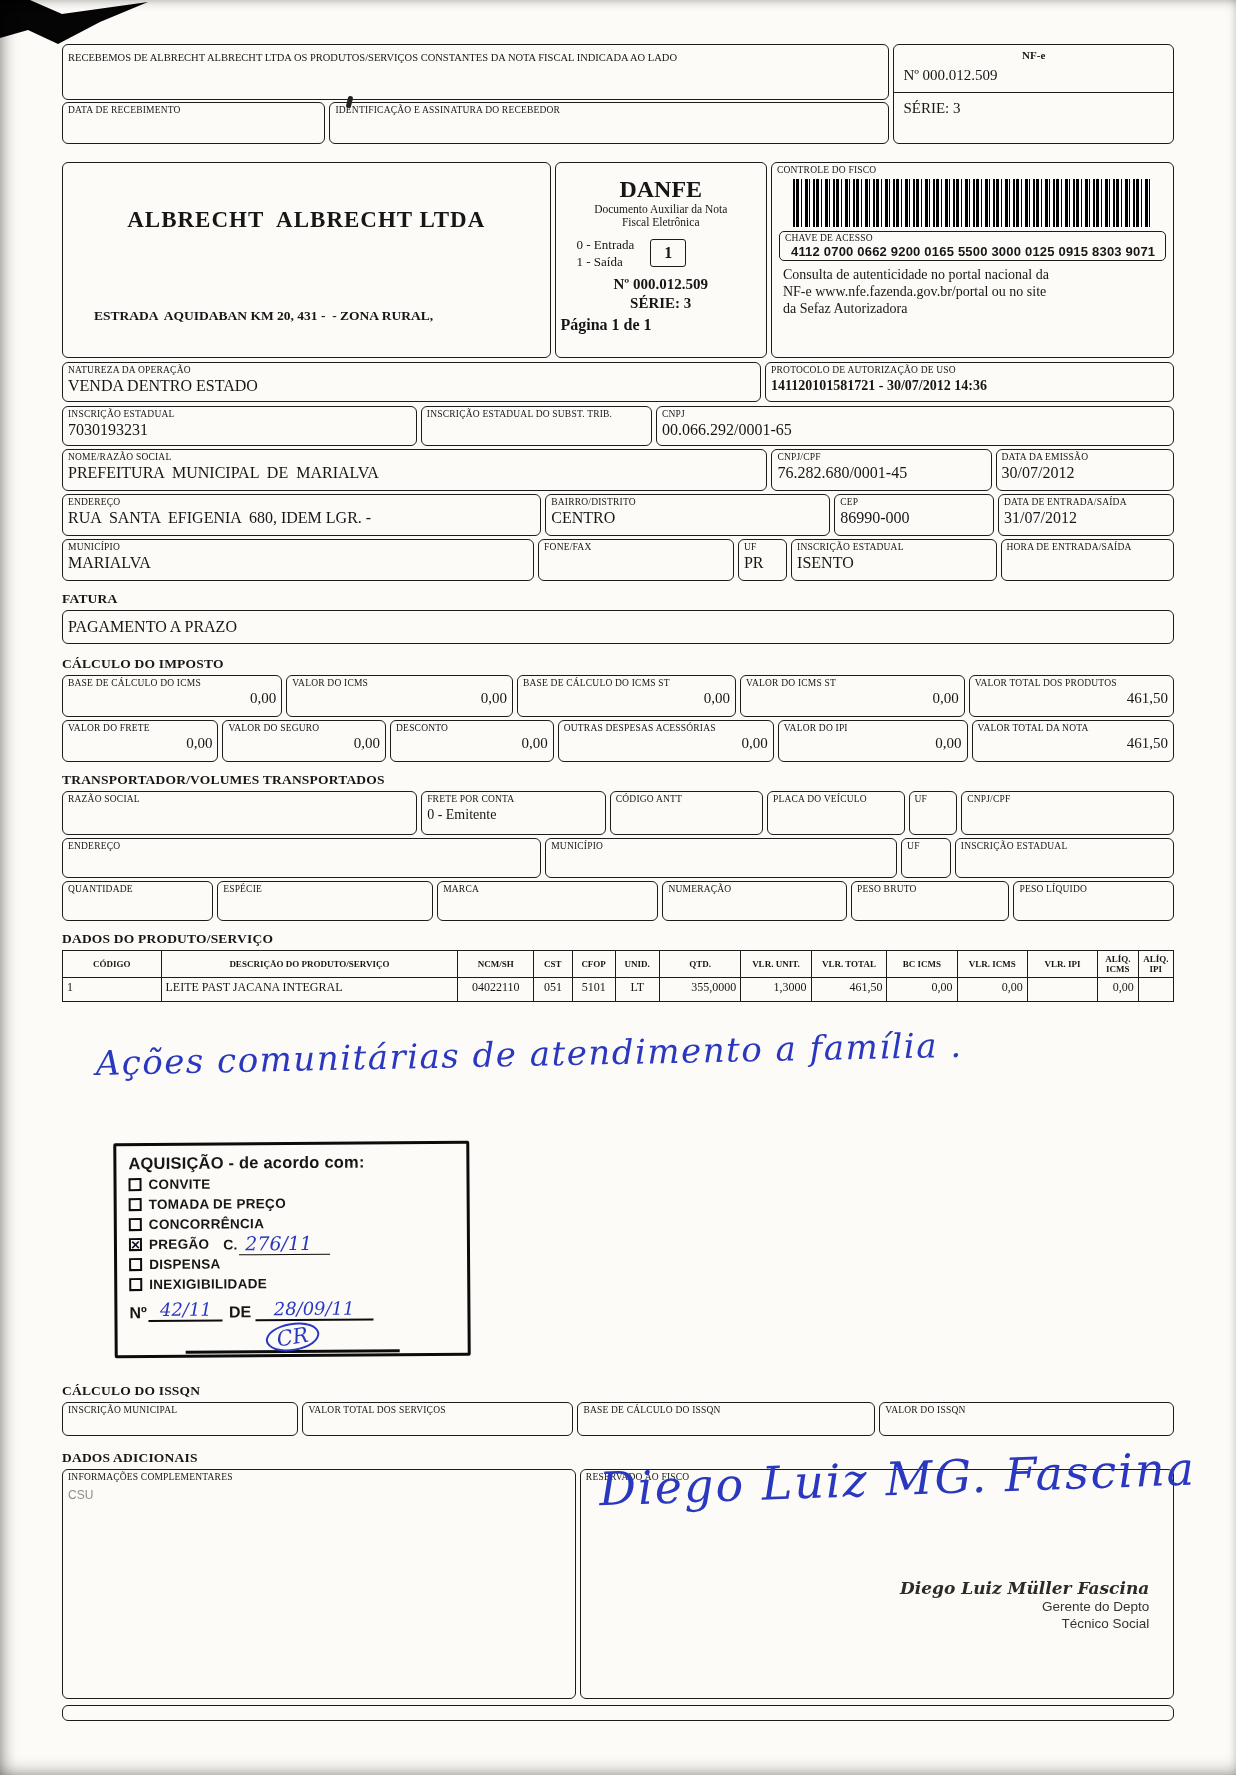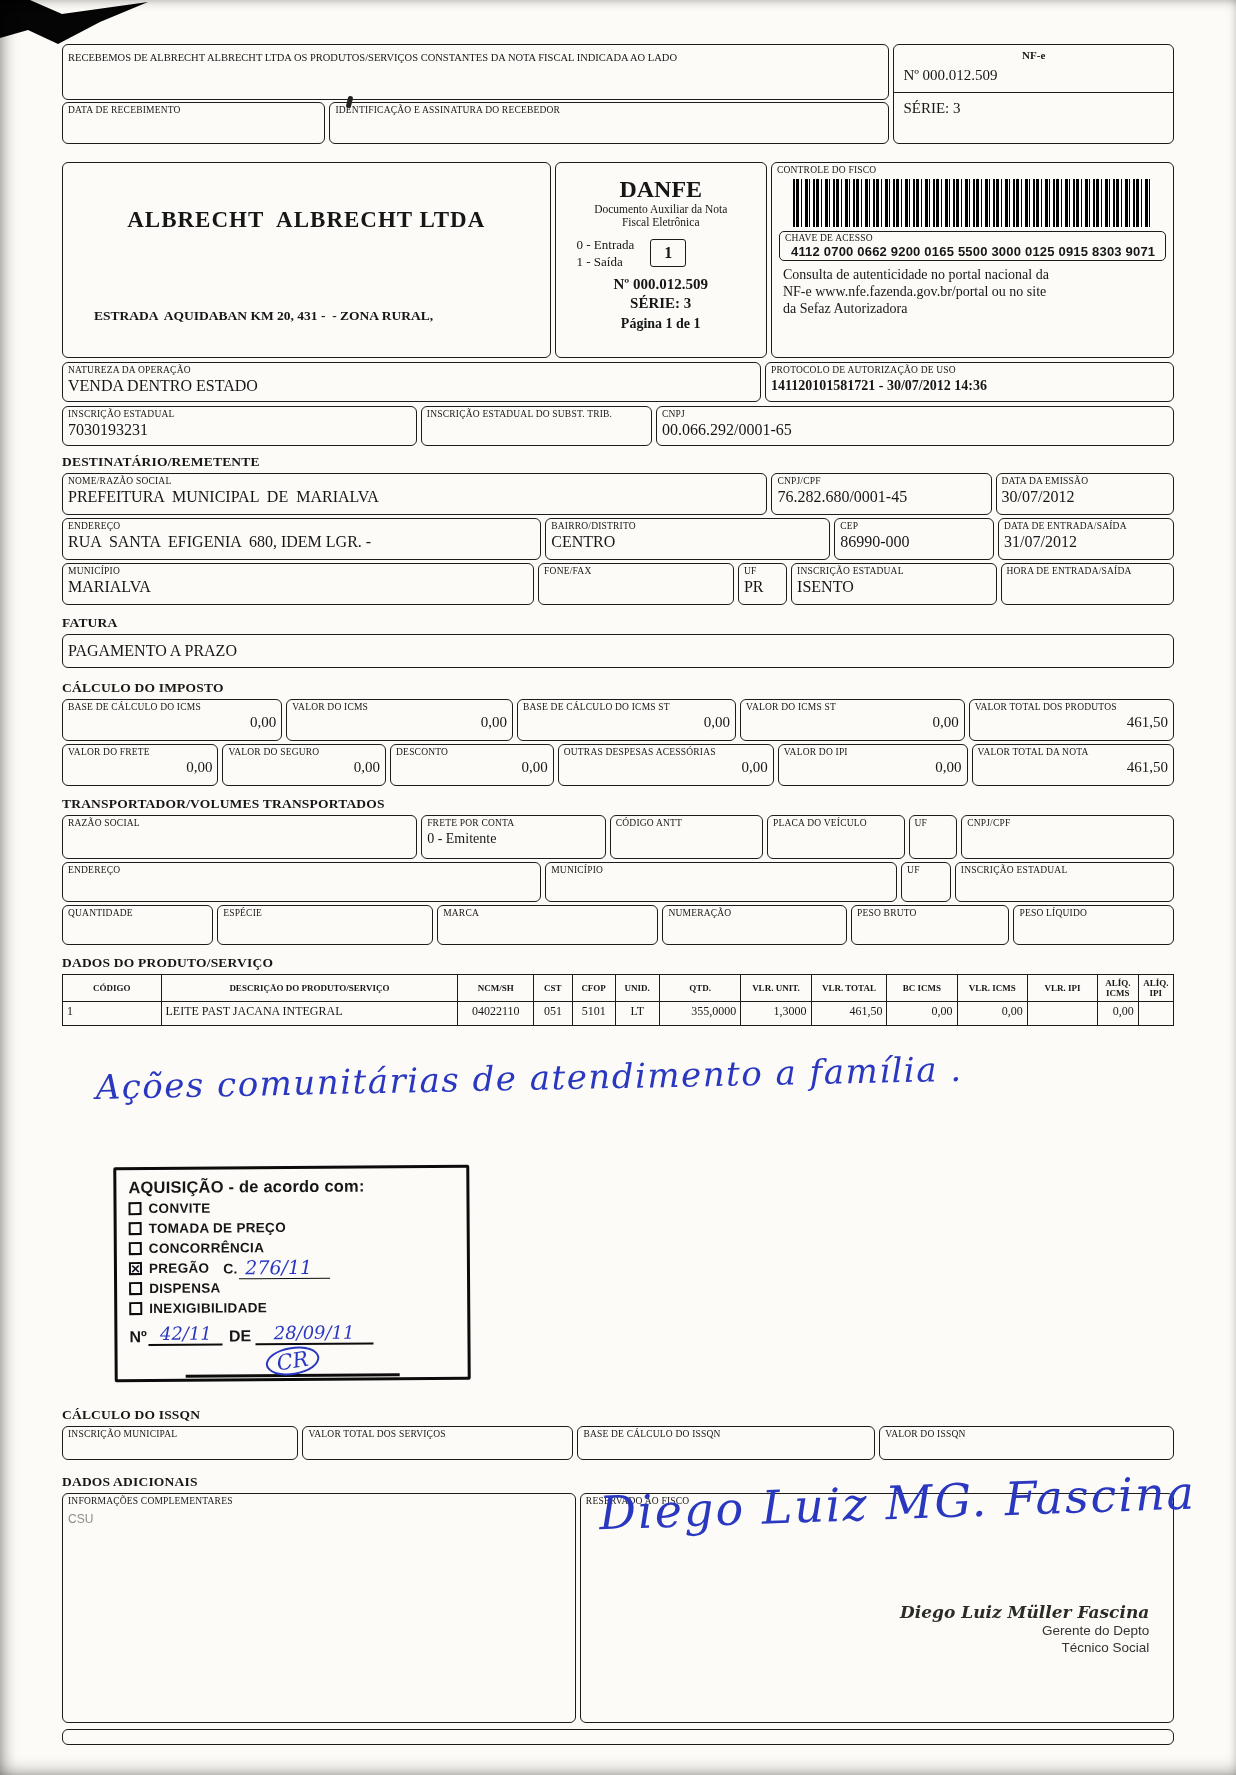--- a/index.html
+++ b/index.html
@@ -59,21 +59,21 @@
   
   .danfe-title{ font-weight:bold; font-size:24px; text-align:center; margin-top:11px; }
   .danfe-sub{ font-size:11.5px; text-align:center; line-height:13px; }
   .danfe-es{ display:flex; align-items:center; justify-content:flex-start; margin:7px 0 0 16px; }
   .danfe-es .es-lines{ font-size:13px; line-height:17px; }
   .tipo-box{ width:36px; height:28px; border:1.6px solid #1c1c1c; border-radius:3px;
              margin-left:16px; display:flex; align-items:center; justify-content:center;
              font-weight:bold; font-size:16px; }
   .danfe-num{ font-weight:bold; font-size:15px; text-align:center; margin-top:6px; }
   .danfe-serie{ font-weight:bold; font-size:15px; text-align:center; margin-top:2px; }
-  .danfe-page{ font-weight:bold; font-size:14px; text-align:center; margin-top:4px; }
+  .danfe-page{ font-weight:bold; font-size:16px; text-align:left; margin-top:4px; }
 
   
   .barcode{
     height:48px; width:92%; margin:3px auto 4px;
     background: repeating-linear-gradient(90deg,
       #000 0 2px, #fff 2px 3px, #000 3px 6px, #fff 6px 8px,
       #000 8px 9px, #fff 9px 12px, #000 12px 15px, #fff 15px 16px,
       #000 16px 17px, #fff 17px 20px);
   }
   .chave-box{ border:1.3px solid #1c1c1c; border-radius:5px; padding:1px 5px; margin:0 2px; }
@@ -219,21 +219,20 @@
     <div class="fbox" style="flex:200">
       <span class="lbl">INSCRIÇÃO ESTADUAL DO SUBST. TRIB.</span>
       <span class="val"></span>
     </div>
     <div class="fbox" style="flex:462">
       <span class="lbl">CNPJ</span>
       <span class="val">00.066.292/0001-65</span>
     </div>
   </div>
 
-  <div class="sec-title" style="margin-top:8px">DESTINATÁRIO/REMETENTE</div>
   <div class="row h42" style="margin-top:3px">
     <div class="fbox" style="flex:633">
       <span class="lbl">NOME/RAZÃO SOCIAL</span>
       <span class="val">PREFEITURA  MUNICIPAL  DE  MARIALVA</span>
     </div>
     <div class="fbox" style="flex:190">
       <span class="lbl">CNPJ/CPF</span>
       <span class="val">76.282.680/0001-45</span>
     </div>
     <div class="fbox" style="flex:152">

